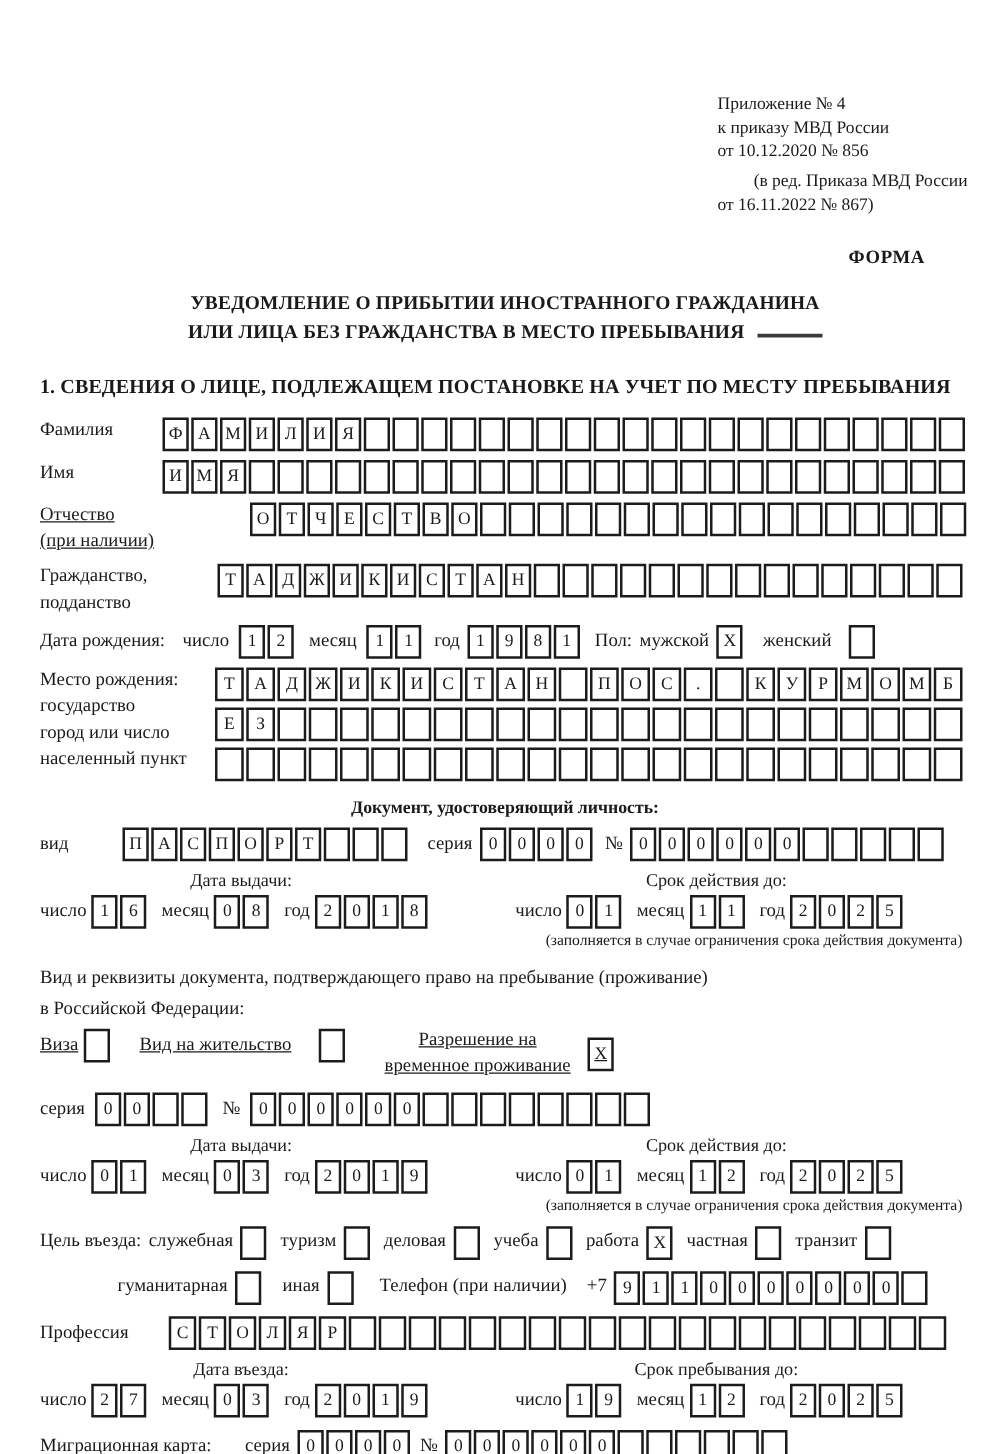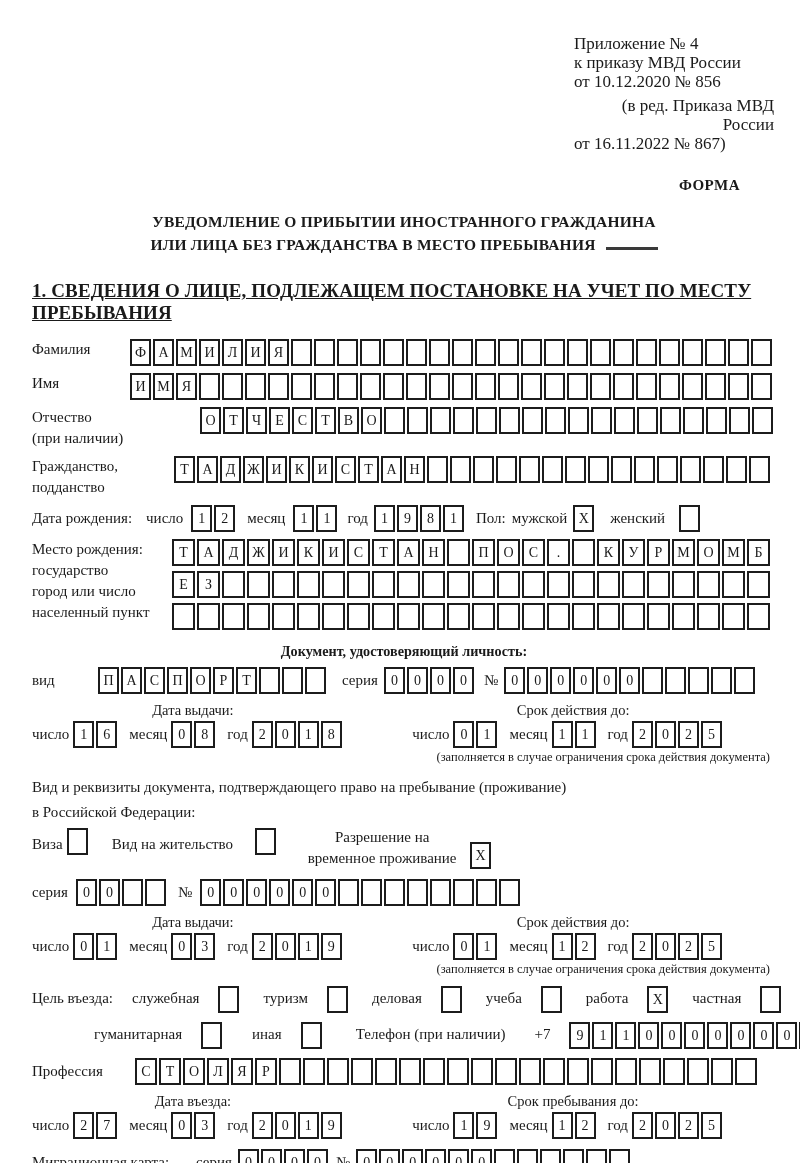--- a/index.html
+++ b/index.html
@@ -1,34 +1,34 @@
 <!DOCTYPE html>
 <html><head>
 <meta charset="utf-8">
 <style>
   html,body{margin:0;padding:0;background:#ffffff;}
   body{width:800px;min-height:1163px;color:#1a1a1a;
        font-family:"Liberation Serif","DejaVu Serif",serif;font-size:15px;}
   .page{box-sizing:border-box;width:800px;min-height:1163px;padding:34px 24px 16px 32px;}
 
   
-  .header-block{width:200px;margin-left:auto;margin-right:2px;font-size:17px;line-height:19px;}
+  .header-block{width:200px;margin-left:auto;margin-right:2px;font-size:14px;line-height:19px;margin-top:40px;}
   .hdr-sub{margin-top:5px;text-align:right;}
   .forma{text-align:right;margin:24px 36px 0 0;font-weight:bold;font-size:15px;letter-spacing:.5px;}
 
   
   .title{text-align:center;font-weight:bold;font-size:15.5px;line-height:23px;margin-top:16px;letter-spacing:.2px;}
   .blank-line{display:inline-block;width:52px;height:3px;background:#3a3a3a;margin-left:10px;vertical-align:baseline;}
 
-  .section-heading{font-weight:bold;font-size:19px;margin-top:24px;letter-spacing:.1px;text-decoration:underline;}
+  .section-heading{font-weight:bold;font-size:16px;margin-top:24px;letter-spacing:.1px;}
 
   
   .row{display:flex;align-items:flex-start;margin-top:7px;}
   .row-label{flex:none;line-height:21px;}
-  .w98{width:98px;}  .w168{width:168px;}  .w142{width:142px;}  .w140{width:140px;}
+  .w98{width:98px;}  .w168{width:168px;text-decoration:underline;}  .w142{width:142px;}  .w140{width:140px;}
   .w103{width:103px;} .w150{width:150px;} .w66{width:66px;}
   .lbl{flex:none;line-height:27px;}
 
   
   .cells{display:flex;flex:none;}
   .cell{flex:none;display:inline-flex;align-items:center;justify-content:center;
         width:17px;height:23px;border:2px solid #1c1c1c;margin-right:2px;
         font-size:14px;line-height:1;background:#fff;}
   .cells.wide .cell{width:19px;}
   .cells.p24 .cell{width:18px;}
@@ -48,27 +48,27 @@
   .date-block.right{margin-left:auto;margin-right:42px;}
   .date-head{text-align:center;font-size:14.5px;margin-bottom:2px;}
   .date-line{display:flex;align-items:center;}
   .date-line .lbl{line-height:27px;margin-right:4px;}
   .date-line .cells{margin-right:10px;}
   .fill-note{font-size:12.5px;text-align:right;margin:2px 6px 0 0;}
 
   
   .intro{margin-top:10px;line-height:25px;}
   .opts-row{display:flex;align-items:flex-start;margin-top:2px;}
-  .opt{display:flex;align-items:flex-end;}
+  .opt{display:flex;align-items:center;text-decoration:underline;}
   .opt .opt-label{line-height:21px;}
   .opt .cells{margin-left:8px;margin-top:1px;}
   .opt-wrap{width:160px;text-align:center;}
 
   
-  .purpose-row{display:flex;align-items:flex-start;margin-top:9px;flex-wrap:nowrap;gap:13px;}
+  .purpose-row{display:flex;align-items:flex-start;margin-top:9px;flex-wrap:nowrap;}
   .purpose-row .lbl{line-height:25px;margin-right:6px;}
   .purpose-row .cells{margin-right:9px;margin-top:0;}
 </style>
 </head>
 <body>
 
 <div class="page">
 
   <div class="header-block">
     <div>Приложение № 4</div>

